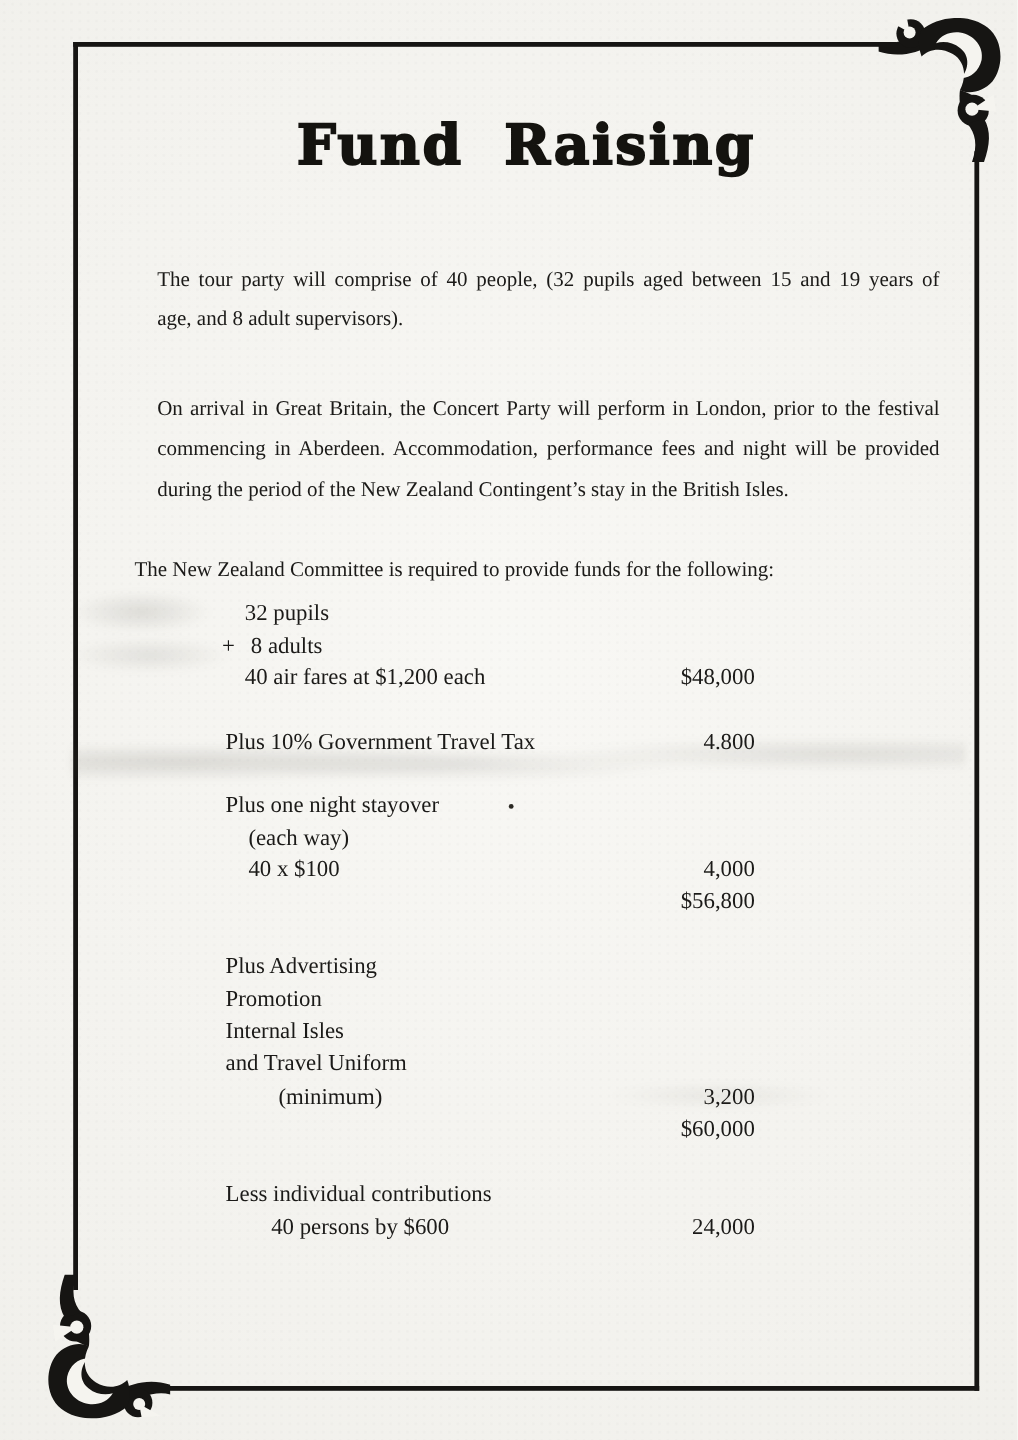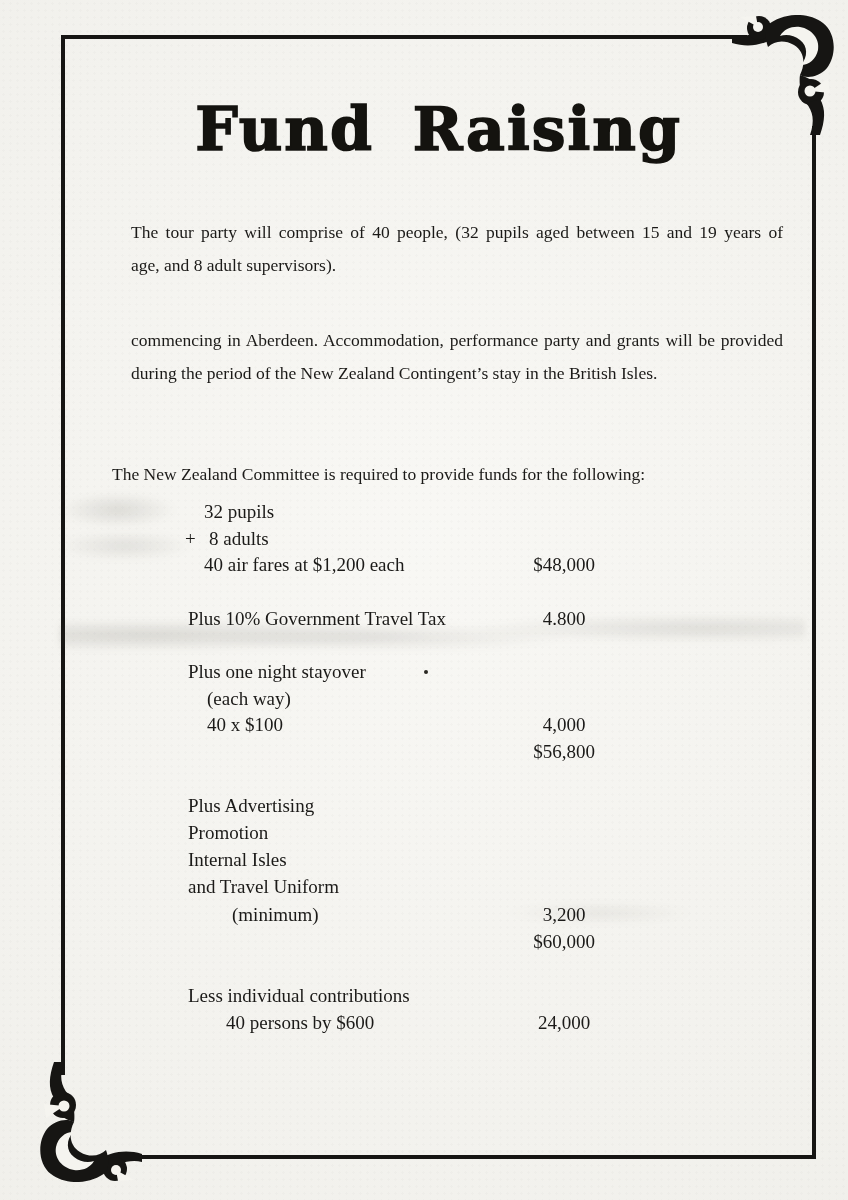--- a/index.html
+++ b/index.html
@@ -20,38 +20,38 @@
   .f-right  { left:812px; top:126px;  width:4px;   height:1033px; }
   .f-bottom { left:138px; top:1155px; width:678px; height:4px; }
   .flourish { position:absolute; width:106px; height:120px; }
   .fl-tr { left:732px; top:15px; }
   .fl-bl { left:36px;  top:1062px; transform:rotate(180deg); }
   
   .title {
     position:absolute; left:61px; top:94px; width:755px;
     text-align:center;
     font-family:"DejaVu Serif", serif;
-    font-weight:bold; font-size:60px; letter-spacing:2px; word-spacing:16px;
+    font-weight:bold; font-size:46px; letter-spacing:2px; word-spacing:16px;
     color:#14130f;
     -webkit-text-stroke:1.6px #14130f;
   }
   
   .pblock { position:absolute; left:112px; width:652px; font-size:17.5px;margin-left:19px; }
   .pline { height:33.4px; white-space:nowrap; }
   .just { text-align:justify; text-align-last:justify; white-space:normal; }
   .p1 { top:222px; }
   .p2 { top:330px; }
   .intro { position:absolute; left:112px; top:464px; font-size:17.5px;text-align:right; }
   
   .row { position:absolute; left:4px; width:848px; height:26px; font-size:19px; }
   .cl, .cp { position:absolute; top:0; white-space:nowrap; }
   .x184{left:184px} .x200{left:200px} .x203{left:203px} .x205{left:205px}
   .x222{left:222px} .x228{left:228px}
   .cp { left:181px; }
-  .amt { position:absolute; top:0; left:495px; width:130px; text-align:center; white-space:nowrap; }
+  .amt { position:absolute; top:0; left:495px; width:130px; text-align:right; white-space:nowrap; }
   
   .smudge { position:absolute; filter:blur(3px); pointer-events:none; }
   .sm1 { left:60px; top:610px; width:745px; height:46px;
     background:
       radial-gradient(ellipse 55% 50% at 12% 55%, rgba(70,68,60,0.16), transparent 70%),
       radial-gradient(ellipse 35% 45% at 44% 60%, rgba(70,68,60,0.10), transparent 70%),
       radial-gradient(ellipse 45% 45% at 86% 40%, rgba(70,68,60,0.13), transparent 70%); }
   .sm2 { left:62px; top:492px; width:140px; height:72px;
     background:
       radial-gradient(ellipse 60% 35% at 40% 25%, rgba(70,68,60,0.14), transparent 70%),
@@ -113,21 +113,22 @@
   <div class="ink-dot"></div>
 
   <div class="title">Fund Raising</div>
 
   <div class="pblock p1">
     <div class="pline just">The tour party will comprise of 40 people, (32 pupils aged between 15 and 19 years of</div>
     <div class="pline">age, and 8 adult supervisors).</div>
   </div>
 
   <div class="pblock p2">
-    <div class="pline just">commencing in Aberdeen. Accommodation, performance party and grants will be provided</div>
+    <div class="pline just">On arrival in Great Britain, the Concert Party will perform in London, prior to the festival</div>
+    <div class="pline just">commencing in Aberdeen. Accommodation, performance fees and night will be provided</div>
     <div class="pline">during the period of the New Zealand Contingent’s stay in the British Isles.</div>
   </div>
 
   <div class="intro">The New Zealand Committee is required to provide funds for the following:</div>
 
   <div class="row" style="top:501px">
     <span class="cl x200">32 pupils</span>
   </div>
   <div class="row" style="top:528px">
     <span class="cp">+</span>

